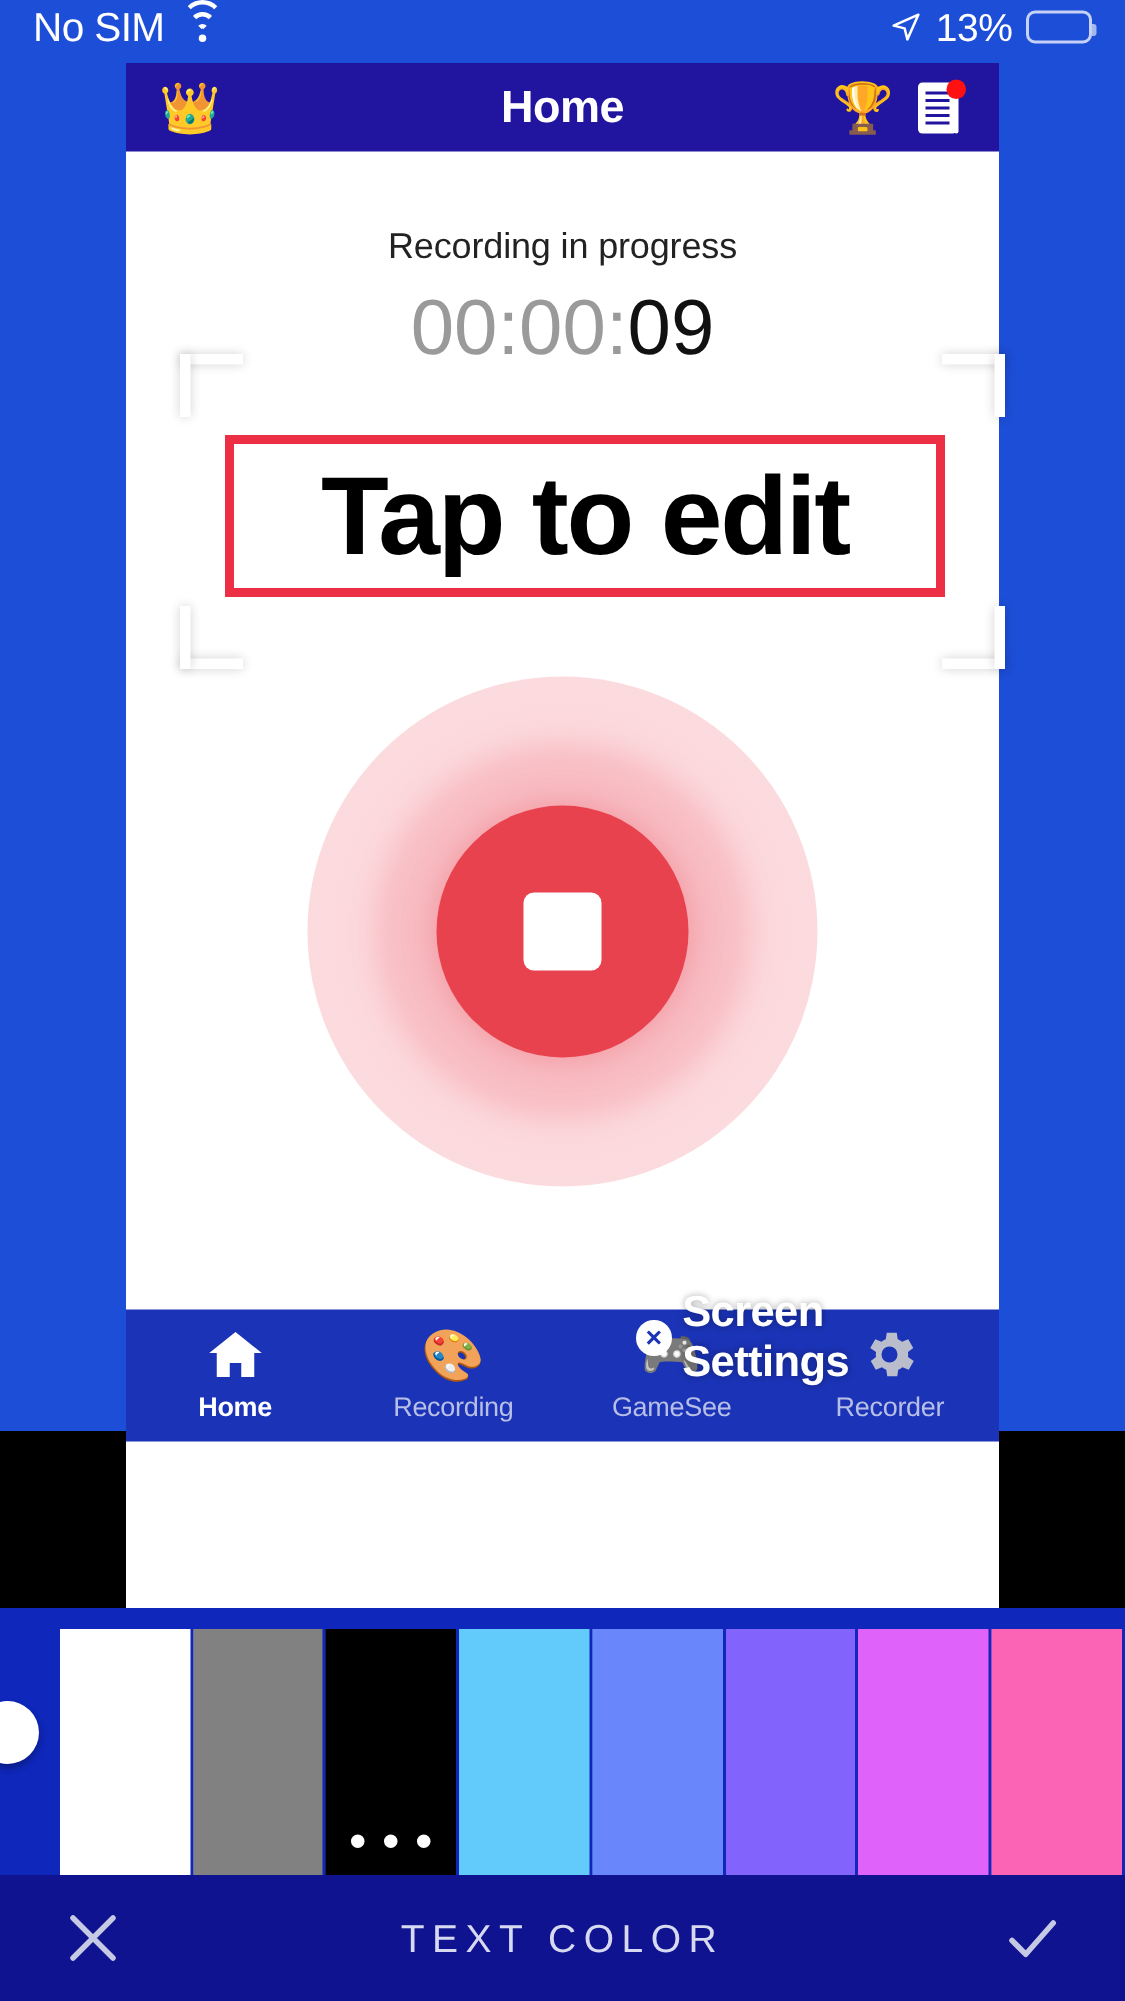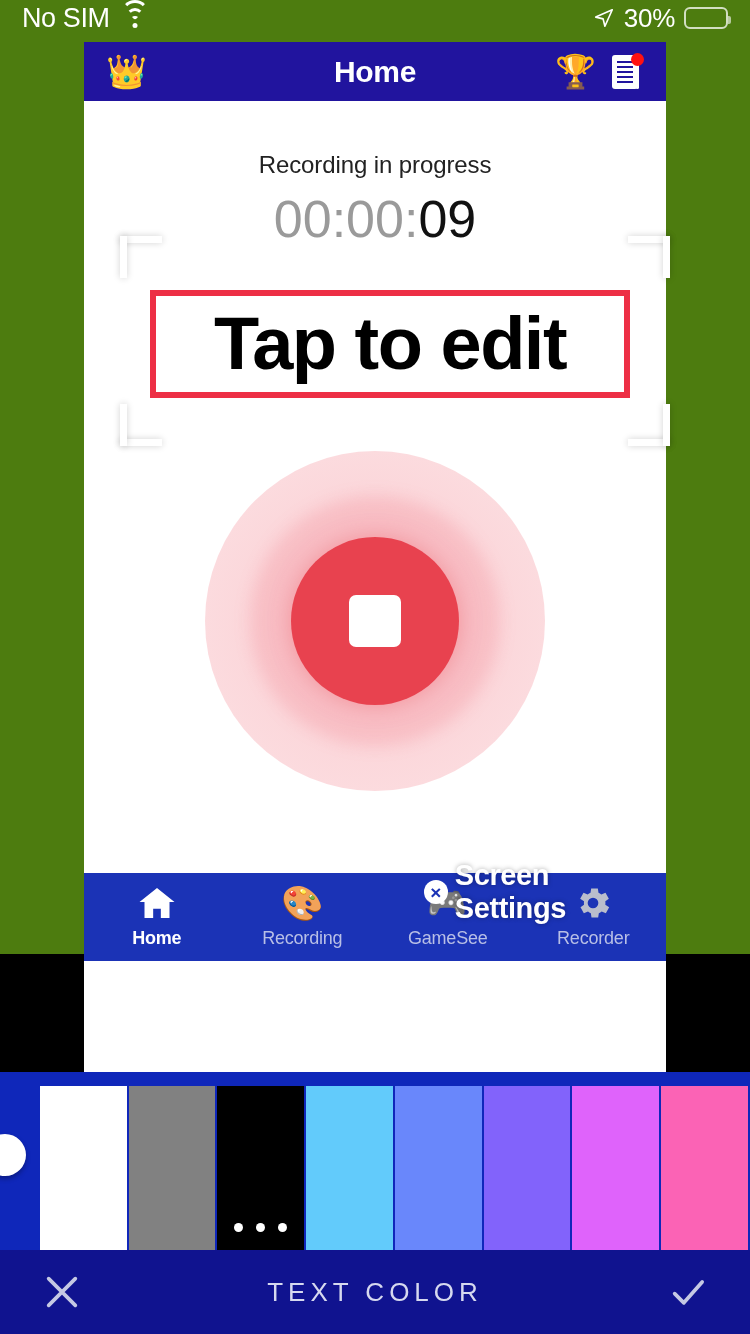--- a/index.html
+++ b/index.html
@@ -1,20 +1,20 @@
 <!DOCTYPE html>
 <html><head>
 <meta charset="utf-8">
 <style>
   * { margin:0; padding:0; box-sizing:border-box; }
   html,body{
     width:750px; height:1334px; background:#000; overflow:hidden;
     font-family:"Liberation Sans","DejaVu Sans",sans-serif;
   }
-  #screen{ position:relative; width:750px; height:954px; background:#4d7c0f;padding-left:24px; }
+  #screen{ position:relative; width:750px; height:954px; background:#1d4ed8;padding-left:24px; }
 
   
   .statusbar{
     position:absolute; left:0; top:0; width:750px; height:36px;
     color:#fff; display:flex; align-items:center; justify-content:space-between;
     padding:0 22px; z-index:60;
   }
   .sb-left{ display:flex; align-items:center; gap:10px; }
   .sb-nosim{ font-size:27px; font-weight:400; letter-spacing:-0.4px; }
   .wifi{ width:30px; height:22px; position:relative; }
@@ -211,21 +211,21 @@
           <i class="c"></i>
           <i class="dot"></i>
       </span>
     </div>
     <div class="sb-right">
       <span class="loc-arrow">
         <svg viewBox="0 0 24 24" width="22" height="22">
             <path d="M21 3 3 11l8 2 2 8 8-18z" fill="none" stroke="#fff" stroke-width="1.8" stroke-linejoin="round"></path>
           </svg>
       </span>
-      <span class="sb-batt-pct">30%</span>
+      <span class="sb-batt-pct">13%</span>
       <span class="battery"><span class="fill"></span></span>
     </div>
   </div>
 
   <div id="app">
 
 
     <div class="navbar">
       <span class="emoji">👑</span>
       <div class="nav-title">Home</div>

